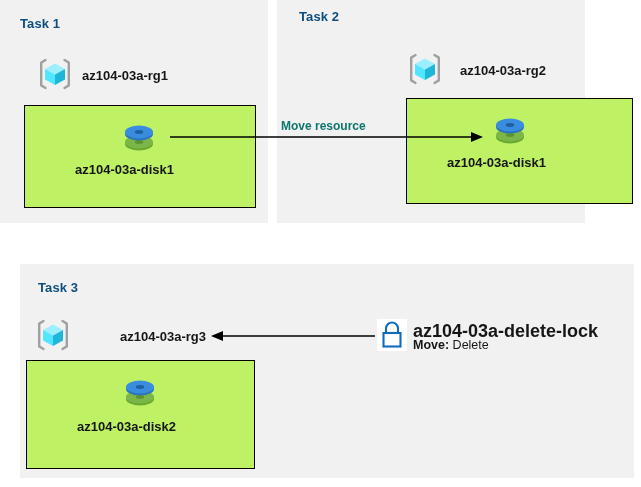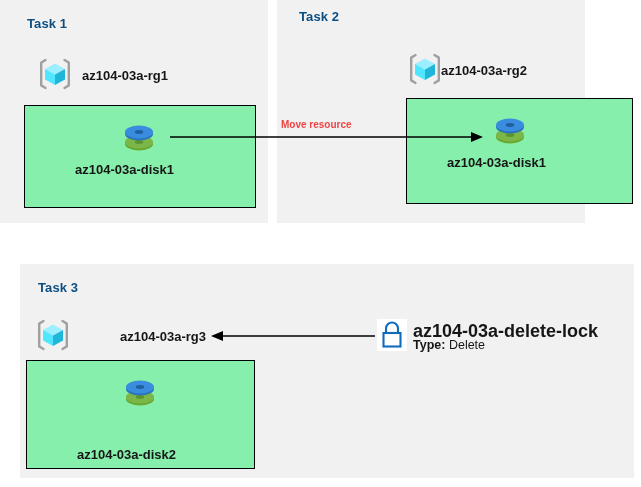--- a/index.html
+++ b/index.html
@@ -31,28 +31,28 @@
   #panel-task3 { left: 20px;  top: 264px; width: 614px; height: 214px; }
 
   .panel-title {
     position: absolute;
     font-size: 13px;
     font-weight: bold;
     color: #0d4e82;
     letter-spacing: 0.1px;
     white-space: nowrap;
   }
-  #title-task1 { left: 27px; top: 16px; }
+  #title-task1 { left: 20px; top: 16px; }
   #title-task2 { left: 22px; top: 9px;  }
   #title-task3 { left: 18px; top: 16px; }
 
   
   .inner-box {
     position: absolute;
-    background: #86efac;
+    background: #bef264;
     border: 1px solid #000000;
     box-sizing: border-box;
     padding-left: 38px;
   }
   #box-task1 { left: 24px;  top: 105px; width: 232px; height: 103px; }
   #box-task2 { left: 129px; top: 98px;  width: 227px; height: 106px; }
   #box-task3 { left: 6px;   top: 96px;  width: 229px; height: 109px; }
 
   
   .rg-icon {
@@ -97,23 +97,23 @@
   .lock-type {
     position: absolute;
     font-size: 12.5px;
     color: #161616;
     white-space: nowrap;
   }
   .lock-type b { font-weight: bold; }
 
   .arrow-label {
     position: absolute;
-    font-size: 10px;
-    font-weight: bold;
-    color: #ef4444;
+    font-size: 12px;
+    font-weight: bold;
+    color: #0f766e;
     white-space: nowrap;
   }
 
   
   .arrow-svg {
     position: absolute;
     overflow: visible;
   }
 </style>
 </head>
@@ -155,21 +155,21 @@
 
     <div class="rg-icon" style="left:131px; top:52px;">
       <svg viewBox="0 0 34 34" xmlns="http://www.w3.org/2000/svg">
         <path d="M7.5 3 L3.2 5.6 L3.2 28.4 L7.5 31" fill="none" stroke="#a0a0a0" stroke-width="2.4" stroke-linecap="round" stroke-linejoin="round"></path>
         <path d="M26.5 3 L30.8 5.6 L30.8 28.4 L26.5 31" fill="none" stroke="#a0a0a0" stroke-width="2.4" stroke-linecap="round" stroke-linejoin="round"></path>
         <polygon points="17,6.5 27,12 17,17.5 7,12" fill="#9cefff"></polygon>
         <polygon points="7,12 17,17.5 17,28 7,22.5" fill="#50e6ff"></polygon>
         <polygon points="27,12 17,17.5 17,28 27,22.5" fill="#1fb6d9"></polygon>
       </svg>
     </div>
-    <div class="res-label" style="left:164px; top:63px;">az104-03a-rg2</div>
+    <div class="res-label" style="left:183px; top:63px;">az104-03a-rg2</div>
 
     <div class="inner-box" id="box-task2">
       <div class="disk-icon" style="left:83px; top:12px;">
         <svg viewBox="0 0 40 40" xmlns="http://www.w3.org/2000/svg">
           <ellipse cx="20" cy="26" rx="14" ry="6.5" fill="#6aa82f"></ellipse>
           <ellipse cx="20" cy="24" rx="14" ry="6.5" fill="#7ab648"></ellipse>
           <ellipse cx="20" cy="24" rx="4.2" ry="1.9" fill="#5d9431"></ellipse>
           <ellipse cx="20" cy="16" rx="14" ry="6.5" fill="#2a74bd"></ellipse>
           <ellipse cx="20" cy="14" rx="14" ry="6.5" fill="#3a8dde"></ellipse>
           <ellipse cx="20" cy="14" rx="4.2" ry="1.9" fill="#1f5f9e"></ellipse>
@@ -203,34 +203,34 @@
       <div class="disk-icon" style="left:93px; top:12px;">
         <svg viewBox="0 0 40 40" xmlns="http://www.w3.org/2000/svg">
           <ellipse cx="20" cy="26" rx="14" ry="6.5" fill="#6aa82f"></ellipse>
           <ellipse cx="20" cy="24" rx="14" ry="6.5" fill="#7ab648"></ellipse>
           <ellipse cx="20" cy="24" rx="4.2" ry="1.9" fill="#5d9431"></ellipse>
           <ellipse cx="20" cy="16" rx="14" ry="6.5" fill="#2a74bd"></ellipse>
           <ellipse cx="20" cy="14" rx="14" ry="6.5" fill="#3a8dde"></ellipse>
           <ellipse cx="20" cy="14" rx="4.2" ry="1.9" fill="#1f5f9e"></ellipse>
         </svg>
       </div>
-      <div class="res-label" style="left:50px; top:58px;margin-top:28px;">az104-03a-disk2</div>
+      <div class="res-label" style="left:50px; top:58px;">az104-03a-disk2</div>
     </div>
 
     <svg class="arrow-svg" style="left:0px; top:0px; width:580px; height:214px;" viewBox="0 0 580 214" xmlns="http://www.w3.org/2000/svg">
       <line x1="200" y1="72" x2="355" y2="72" stroke="#000000" stroke-width="1.6"></line>
       <polygon points="191,72 203,67 203,77" fill="#000000"></polygon>
     </svg>
 
     <div class="lock-icon" style="left:357px; top:55px;">
       <svg viewBox="0 0 30 32" xmlns="http://www.w3.org/2000/svg">
         <path d="M9 14 L9 9.5 A6 6 0 0 1 21 9.5 L21 14" fill="none" stroke="#0f6cbd" stroke-width="2.1"></path>
         <rect x="6.5" y="14" width="17" height="13.5" fill="none" stroke="#0f6cbd" stroke-width="2.1"></rect>
       </svg>
     </div>
     <div class="lock-label" style="left:393px; top:57px;">az104-03a-delete-lock</div>
     <div class="lock-type" style="left:393px; top:74px;">
-      <b>Type:</b>
+      <b>Move:</b>
       <span>Delete</span>
     </div>
   </div>
 
 </div>
 
 </body></html>

